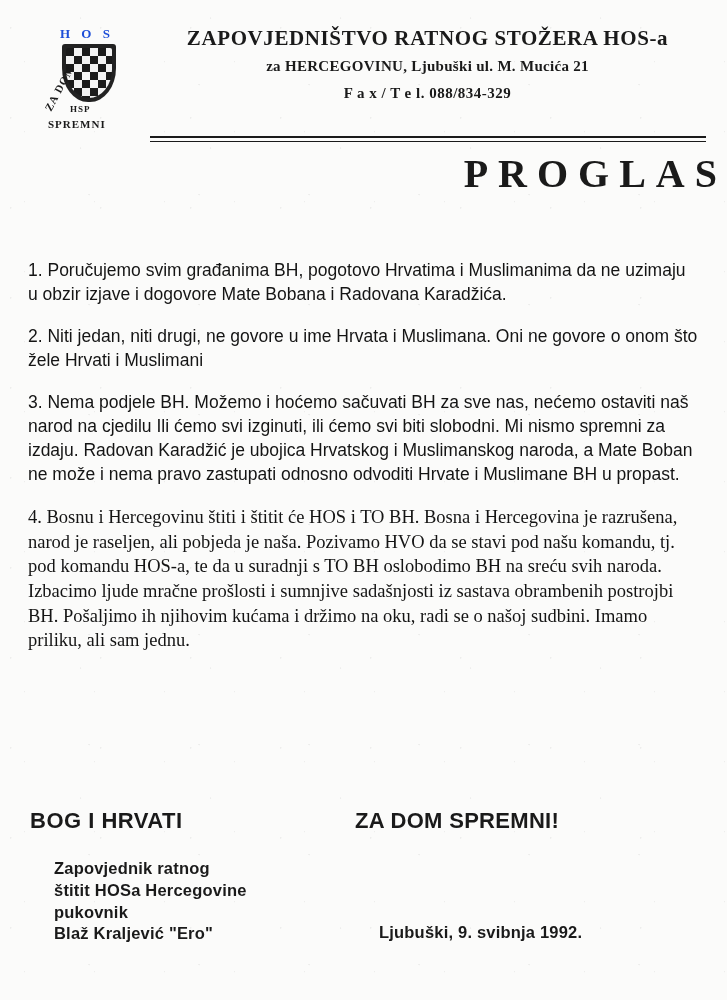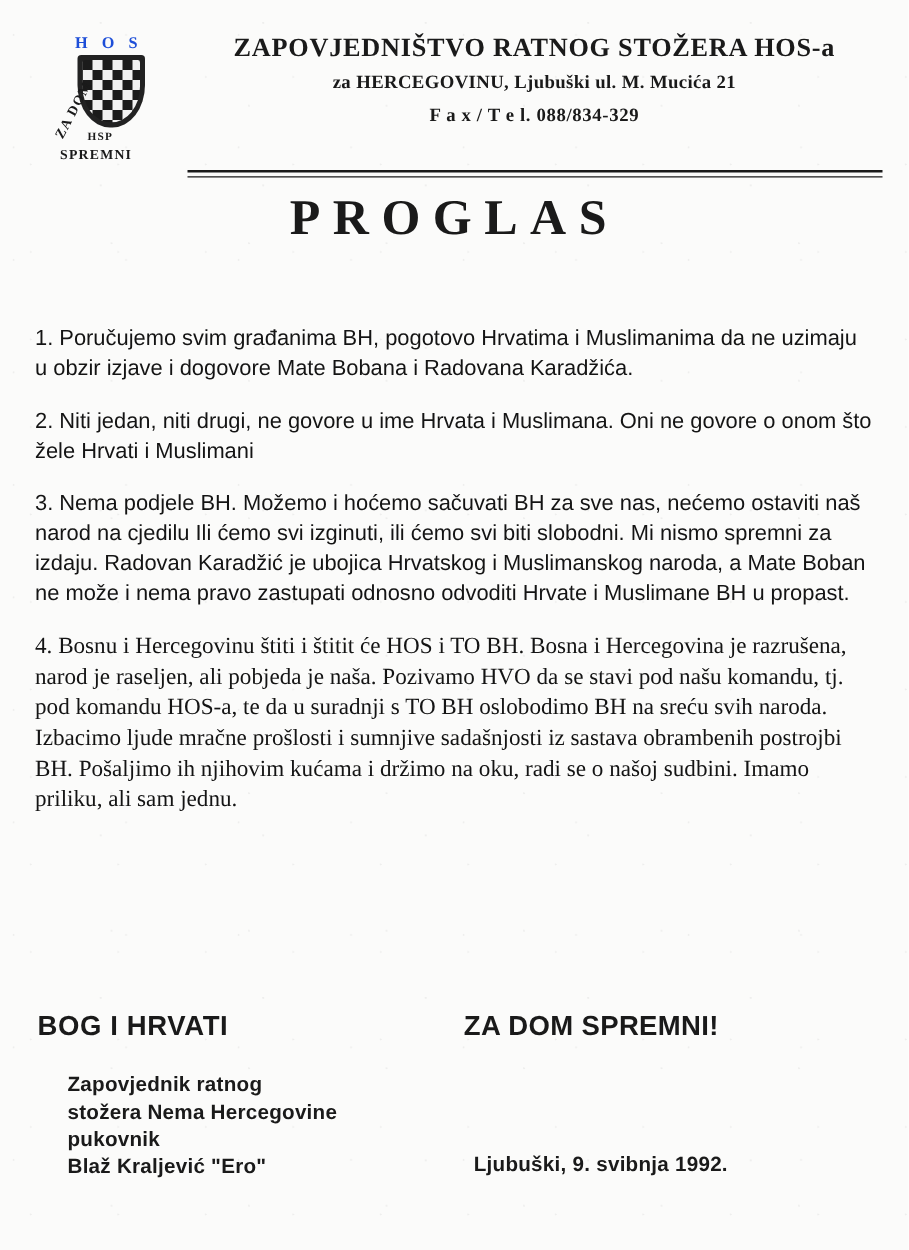--- a/index.html
+++ b/index.html
@@ -145,21 +145,21 @@
     width: 556px;
     border-top: 1px solid #1a1a1a;
   }
 
   
   .title {
     position: absolute;
     top: 150px;
     left: 0;
     width: 727px;
-    text-align: center;
+    text-align: right;
     font-family: "Liberation Serif", serif;
     font-size: 40px;
     font-weight: bold;
     letter-spacing: 10px;
   }
 
   
   .body {
     position: absolute;
     left: 28px;
@@ -196,21 +196,20 @@
     font-weight: bold;
     letter-spacing: 0.5px;
   }
   .slogan-right {
     position: absolute;
     left: 325px;
     top: 0;
     font-size: 22px;
     font-weight: bold;
     letter-spacing: 0.3px;
-    margin-left: 16px;
   }
 
   
   .sign {
     position: absolute;
     left: 30px;
     top: 858px;
     width: 670px;
     margin-left: 24px;
   }
@@ -288,21 +287,21 @@
     <p class="para serif">4. Bosnu i Hercegovinu štiti i štitit će HOS i TO BH. Bosna i Hercegovina je razrušena, narod je raseljen, ali pobjeda je naša. Pozivamo HVO da se stavi pod našu komandu, tj. pod komandu HOS-a, te da u suradnji s TO BH oslobodimo BH na sreću svih naroda. Izbacimo ljude mračne prošlosti i sumnjive sadašnjosti iz sastava obrambenih postrojbi BH. Pošaljimo ih njihovim kućama i držimo na oku, radi se o našoj sudbini. Imamo priliku, ali sam jednu.</p>
   </div>
 
   <div class="slogans">
     <div class="slogan-left">BOG I HRVATI</div>
     <div class="slogan-right">ZA DOM SPREMNI!</div>
   </div>
 
   <div class="sign">
     <div class="sign-line">Zapovjednik ratnog</div>
-    <div class="sign-line">stožera Nema Hercegovine</div>
+    <div class="sign-line">štitit HOSa Hercegovine</div>
     <div class="sign-line">pukovnik</div>
     <div class="sign-row">
       <div class="sign-line">Blaž Kraljević "Ero"</div>
       <div class="place-date">Ljubuški, 9. svibnja 1992.</div>
     </div>
   </div>
 
   <div class="noise"></div>
 </div>
 

